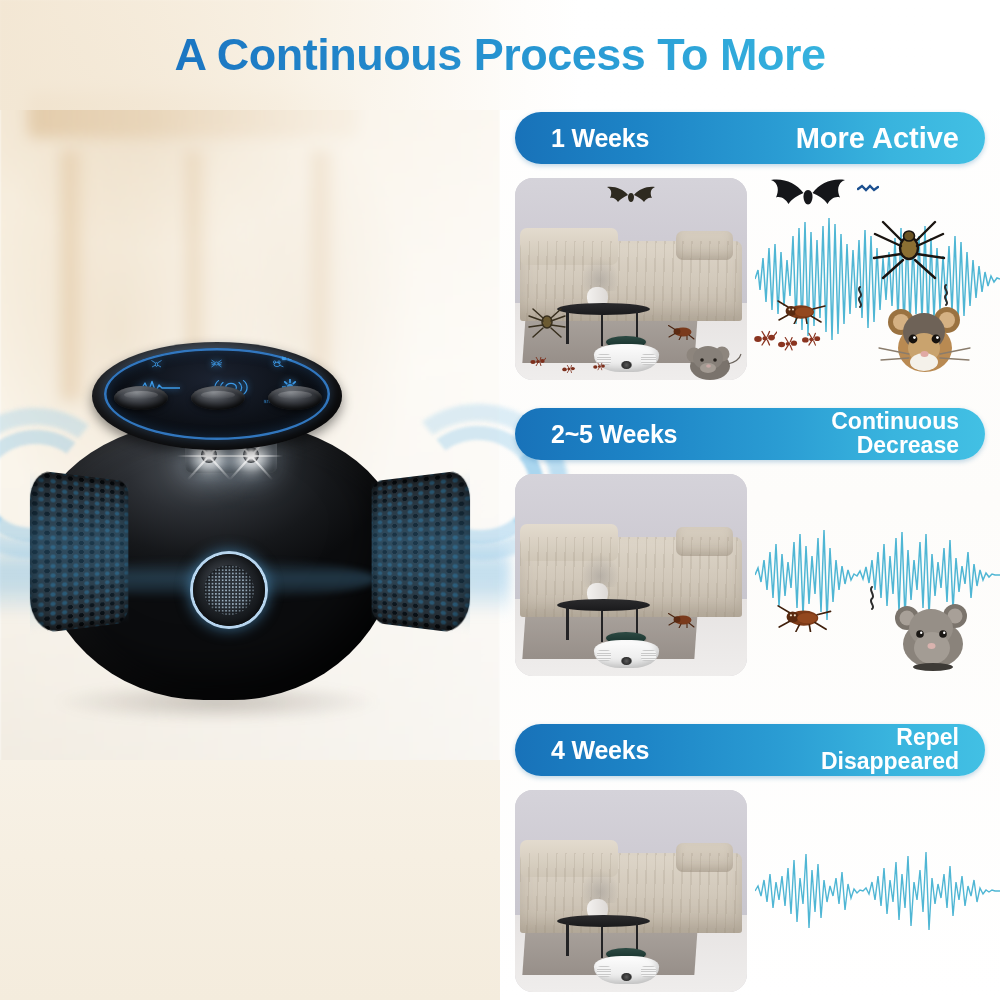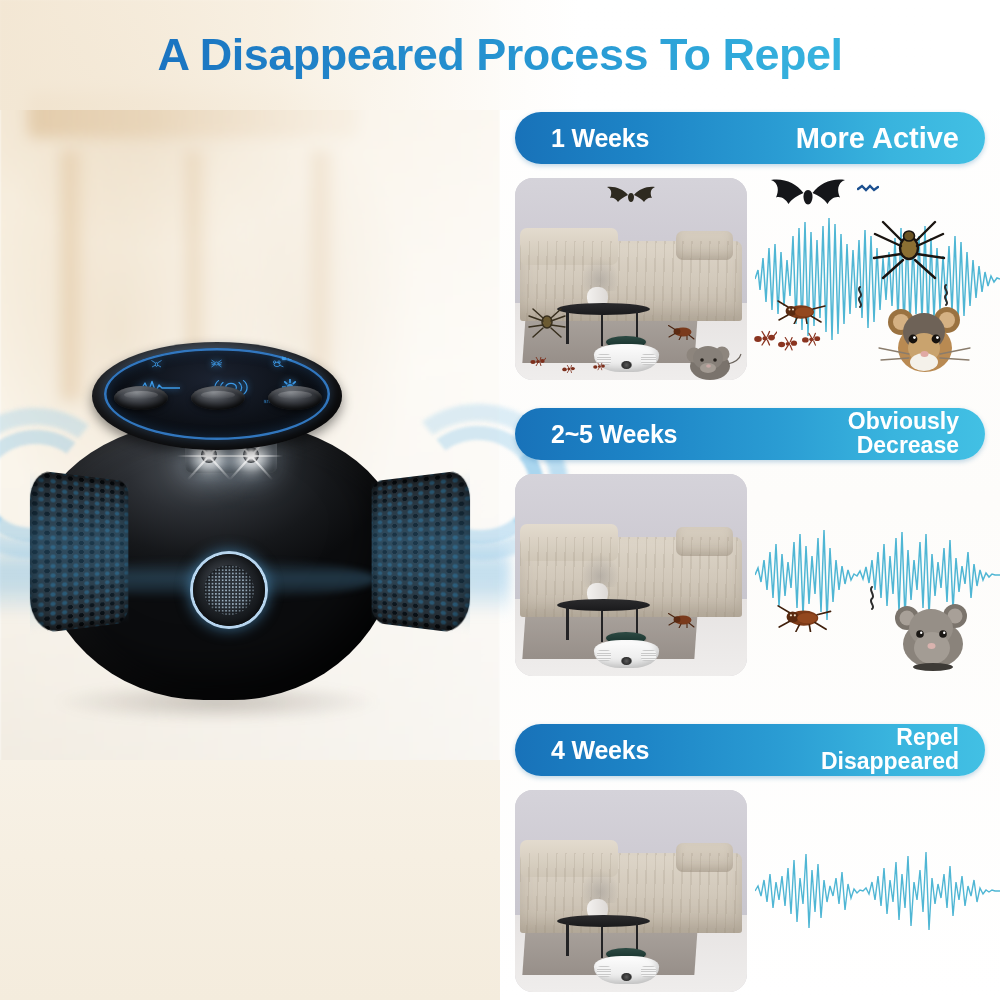--- a/index.html
+++ b/index.html
@@ -272,21 +272,21 @@
     <div class="leg" style="left:62px;  top:150px; width:22px; height:250px;"></div>
     <div class="leg" style="left:186px; top:150px; width:20px; height:250px;"></div>
     <div class="leg" style="left:312px; top:150px; width:22px; height:250px;"></div>
     <div class="leg" style="left:28px;  top:92px;  width:330px; height:46px; border-radius:8px;"></div>
   </div>
   <div class="bg-floor"></div>
   <div class="bg-right"></div>
   <div class="bg-top-tint"></div>
 </div>
 
-<div class="title">A Disappeared Process To Repel</div>
+<div class="title">A Continuous Process To More</div>
 
 <div class="device-stage">
 
   <div class="sonic-band"></div>
   <div class="sonic-arc arc-l1"></div>
   <div class="sonic-arc arc-l2"></div>
   <div class="sonic-arc arc-r1"></div>
   <div class="sonic-arc arc-r2"></div>
 
   <div class="dev-shadow"></div>
@@ -573,21 +573,21 @@
         <svg width="10" height="22" viewBox="0 0 10 22" fill="none" stroke="#2c2c2c" stroke-width="2" stroke-linecap="round">
           <path d="M5 1 C1 4 9 8 5 11 C1 14 9 18 5 21"></path>
         </svg>
       </span>
     </div>
   </div>
 
   <div class="row r2">
     <div class="pill">
       <span class="pill-weeks">2~5 Weeks</span>
-      <span class="pill-status">Obviously
+      <span class="pill-status">Continuous
 Decrease</span>
     </div>
 
     <div class="photo">
       <div class="wall"></div>
         <div class="floor"></div>
         <div class="rug"></div>
       <div class="sofa"></div>
         <div class="sofa-stripes"></div>
       <div class="twigs"></div>

